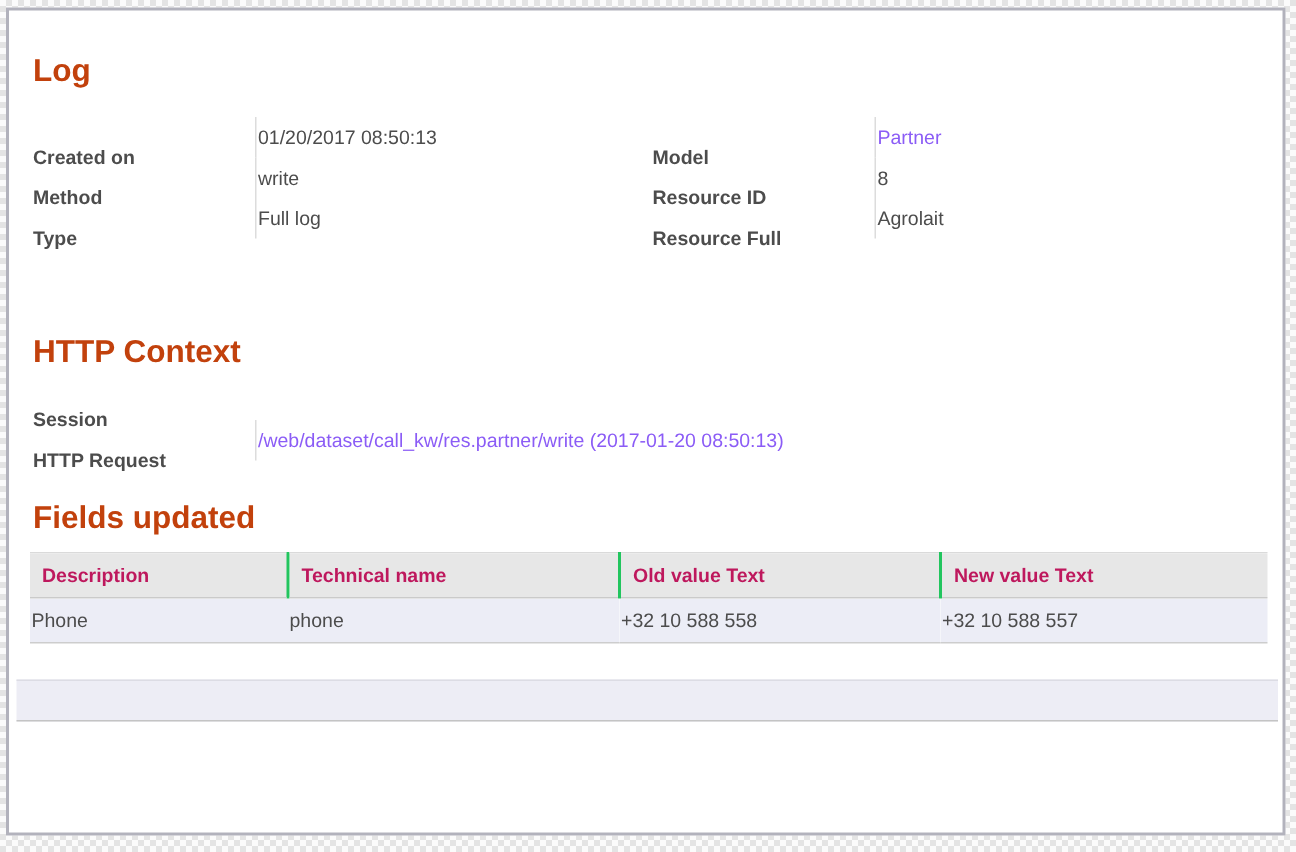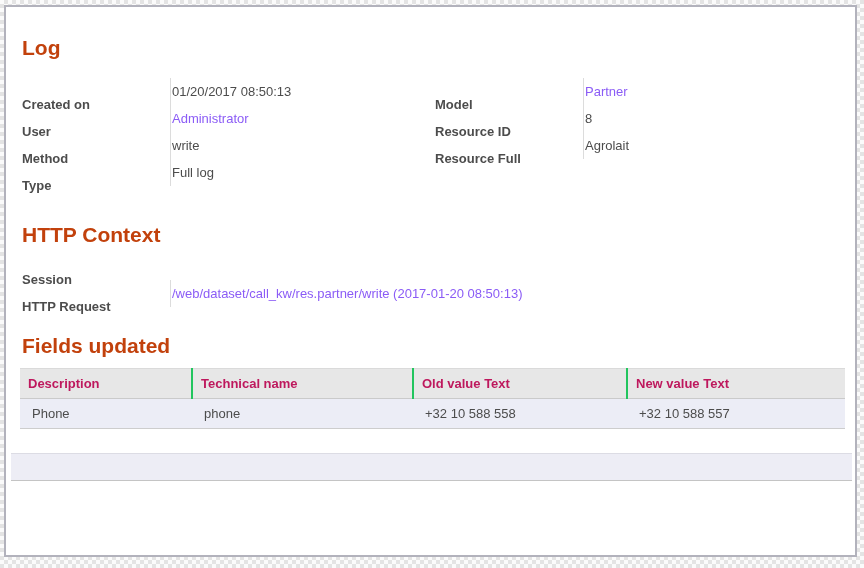--- a/index.html
+++ b/index.html
@@ -40,44 +40,40 @@
     border-collapse:collapse;table-layout:fixed;font-size:13px;
   }
   .fields-table th{
     background:#e7e7e7;color:#be185d;font-weight:700;text-align:left;
     padding:7px 8px;border-top:1px solid #dadada;border-bottom:1px solid #cacaca;
     white-space:nowrap;overflow:hidden;
   }
   .fields-table th + th{border-left:2px solid #22c55e;}
   .fields-table td{
     background:#ecedf6;color:#4c4c4c;text-align:left;
-    padding:7px 12px;white-space:nowrap;overflow:hidden;
+    padding:7px 1px;white-space:nowrap;overflow:hidden;
   }
   .fields-table tbody tr{border-bottom:1px solid #cdcdcd;cursor:pointer;}
   .empty-pane{
     position:absolute;left:5px;top:446px;width:841px;height:26px;
     background:#ededf5;border-top:1px solid #dcdce4;border-bottom:1px solid #c4c4c4;
     box-sizing:content-box;
   }
 </style>
 </head>
 <body>
 
 <div class="card">
 
   <h2 class="sec-title t-log">Log</h2>
 
   <div class="group g-left">
     <div class="f-row">
       <span class="f-label">Created on</span>
       <span class="f-value">01/20/2017 08:50:13</span>
-    </div>
-    <div class="f-row">
-      <span class="f-label">User</span>
-      <span class="f-value link">Administrator</span>
     </div>
     <div class="f-row">
       <span class="f-label">Method</span>
       <span class="f-value">write</span>
     </div>
     <div class="f-row">
       <span class="f-label">Type</span>
       <span class="f-value">Full log</span>
     </div>
   </div>

